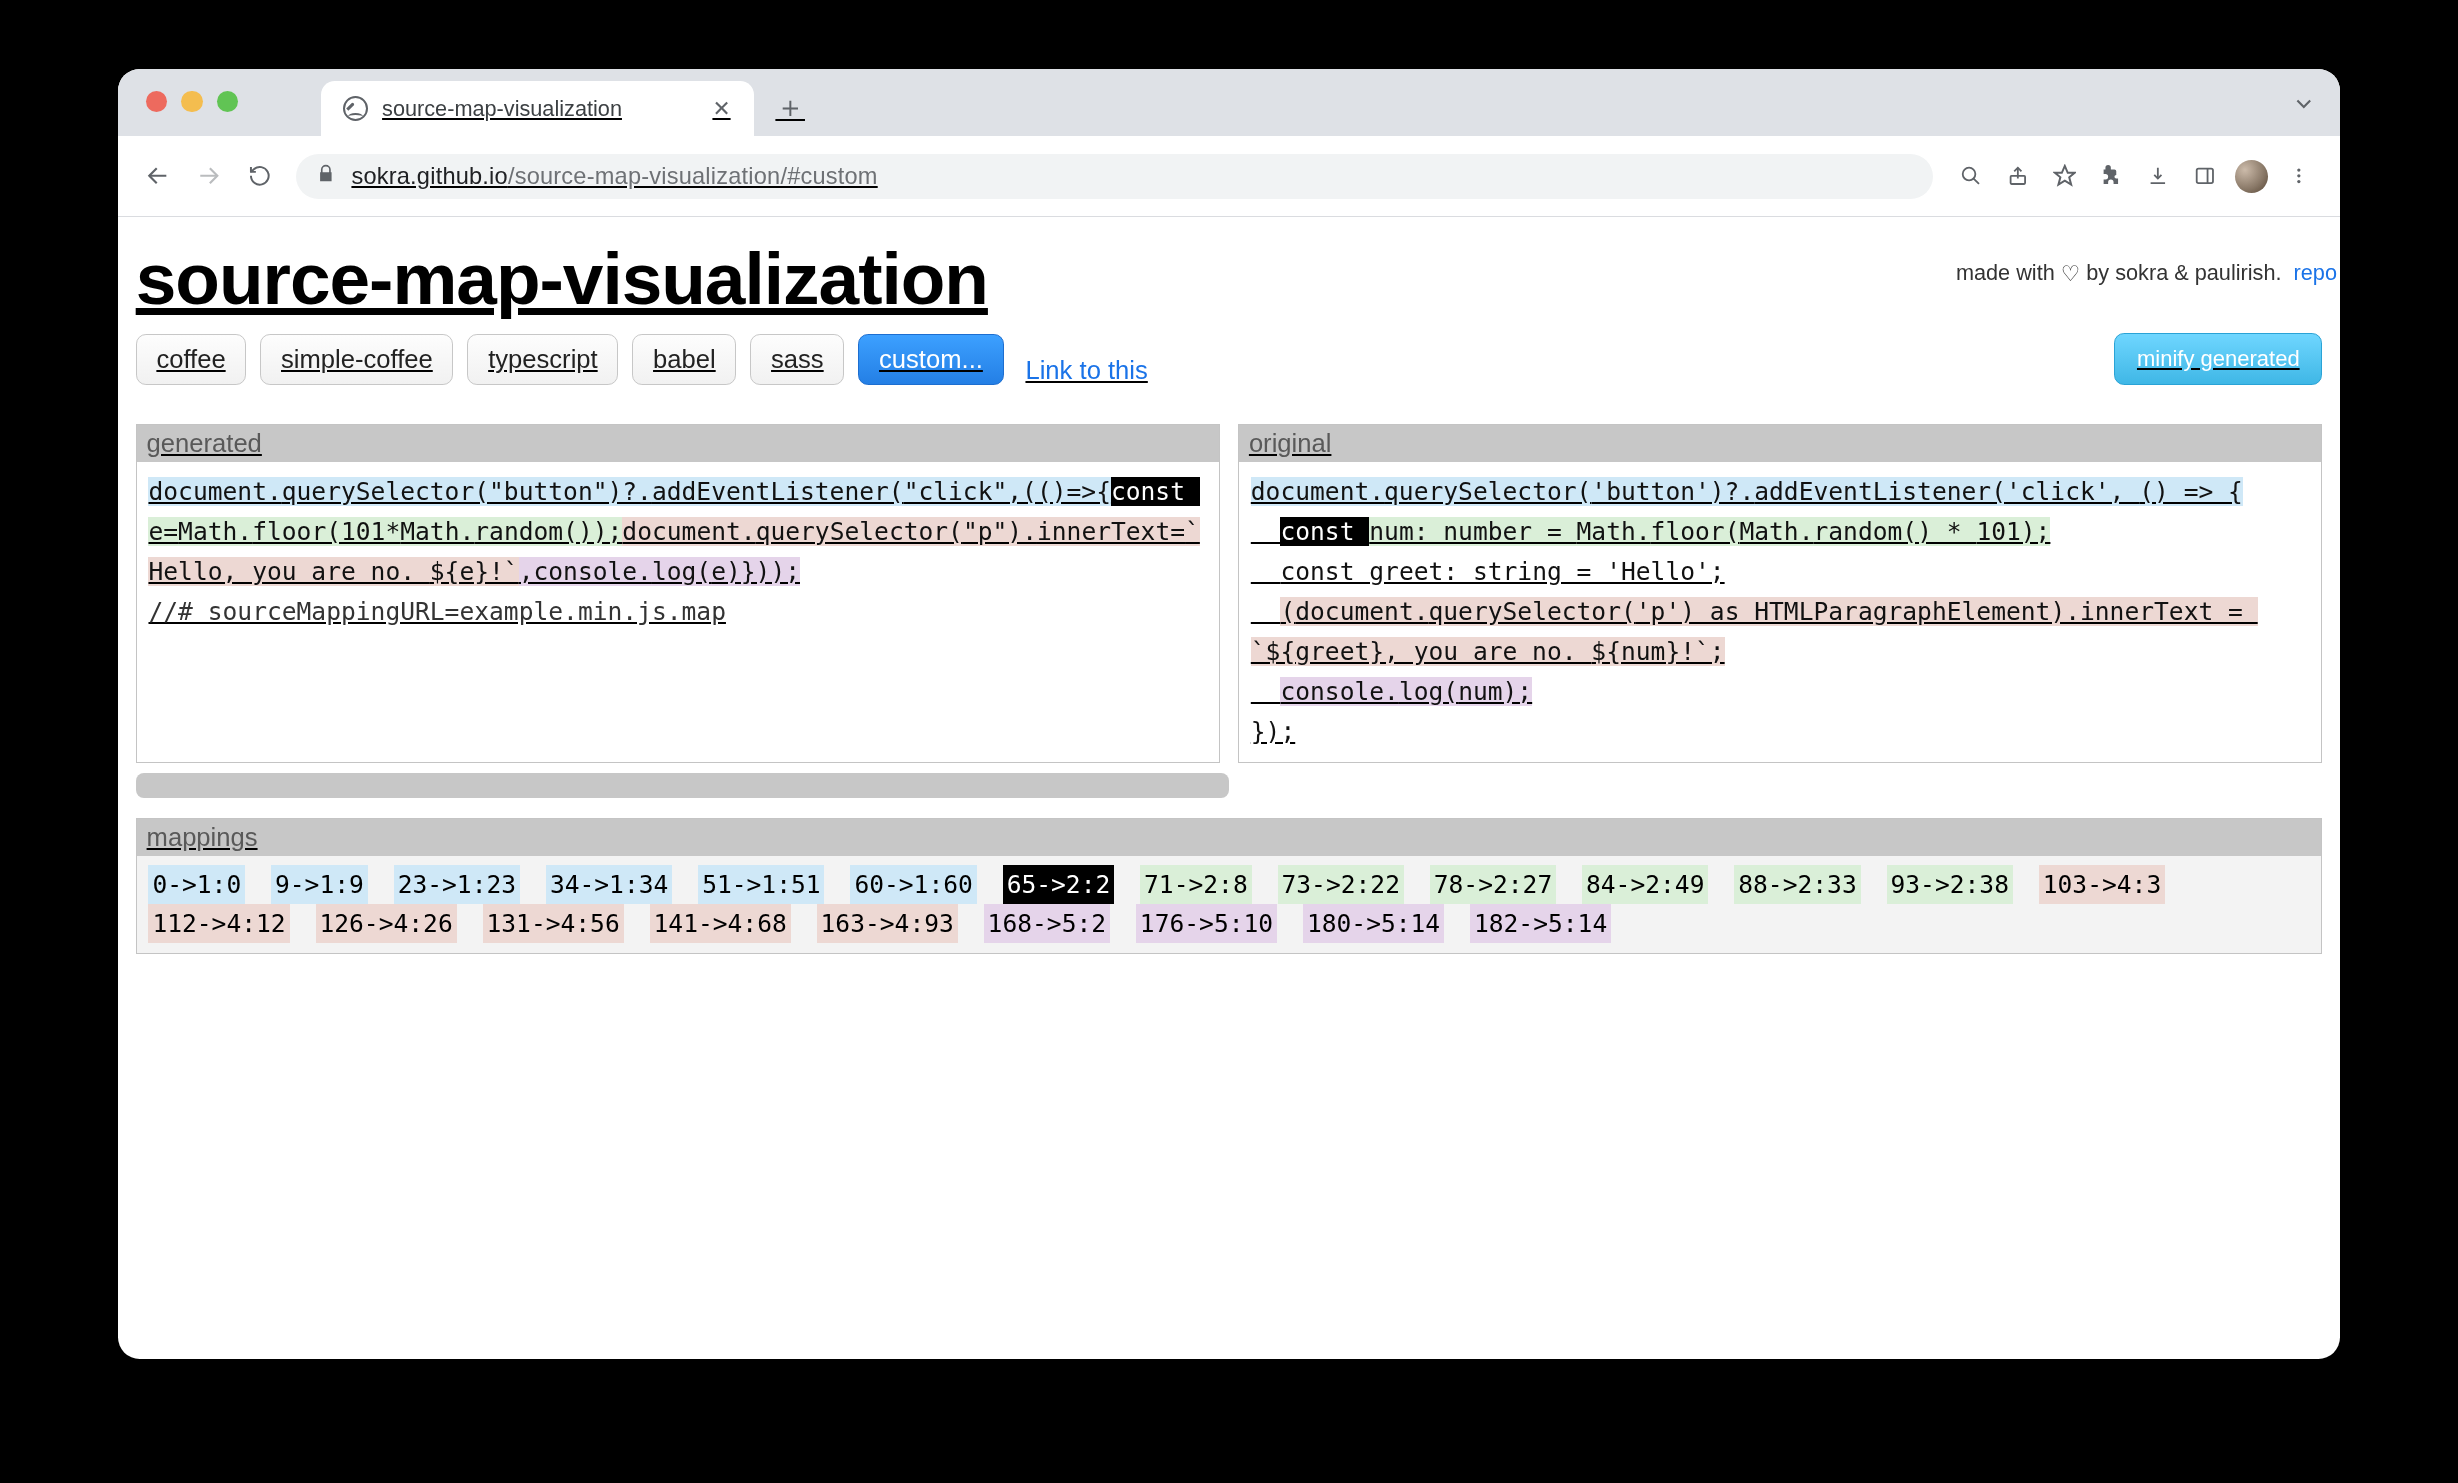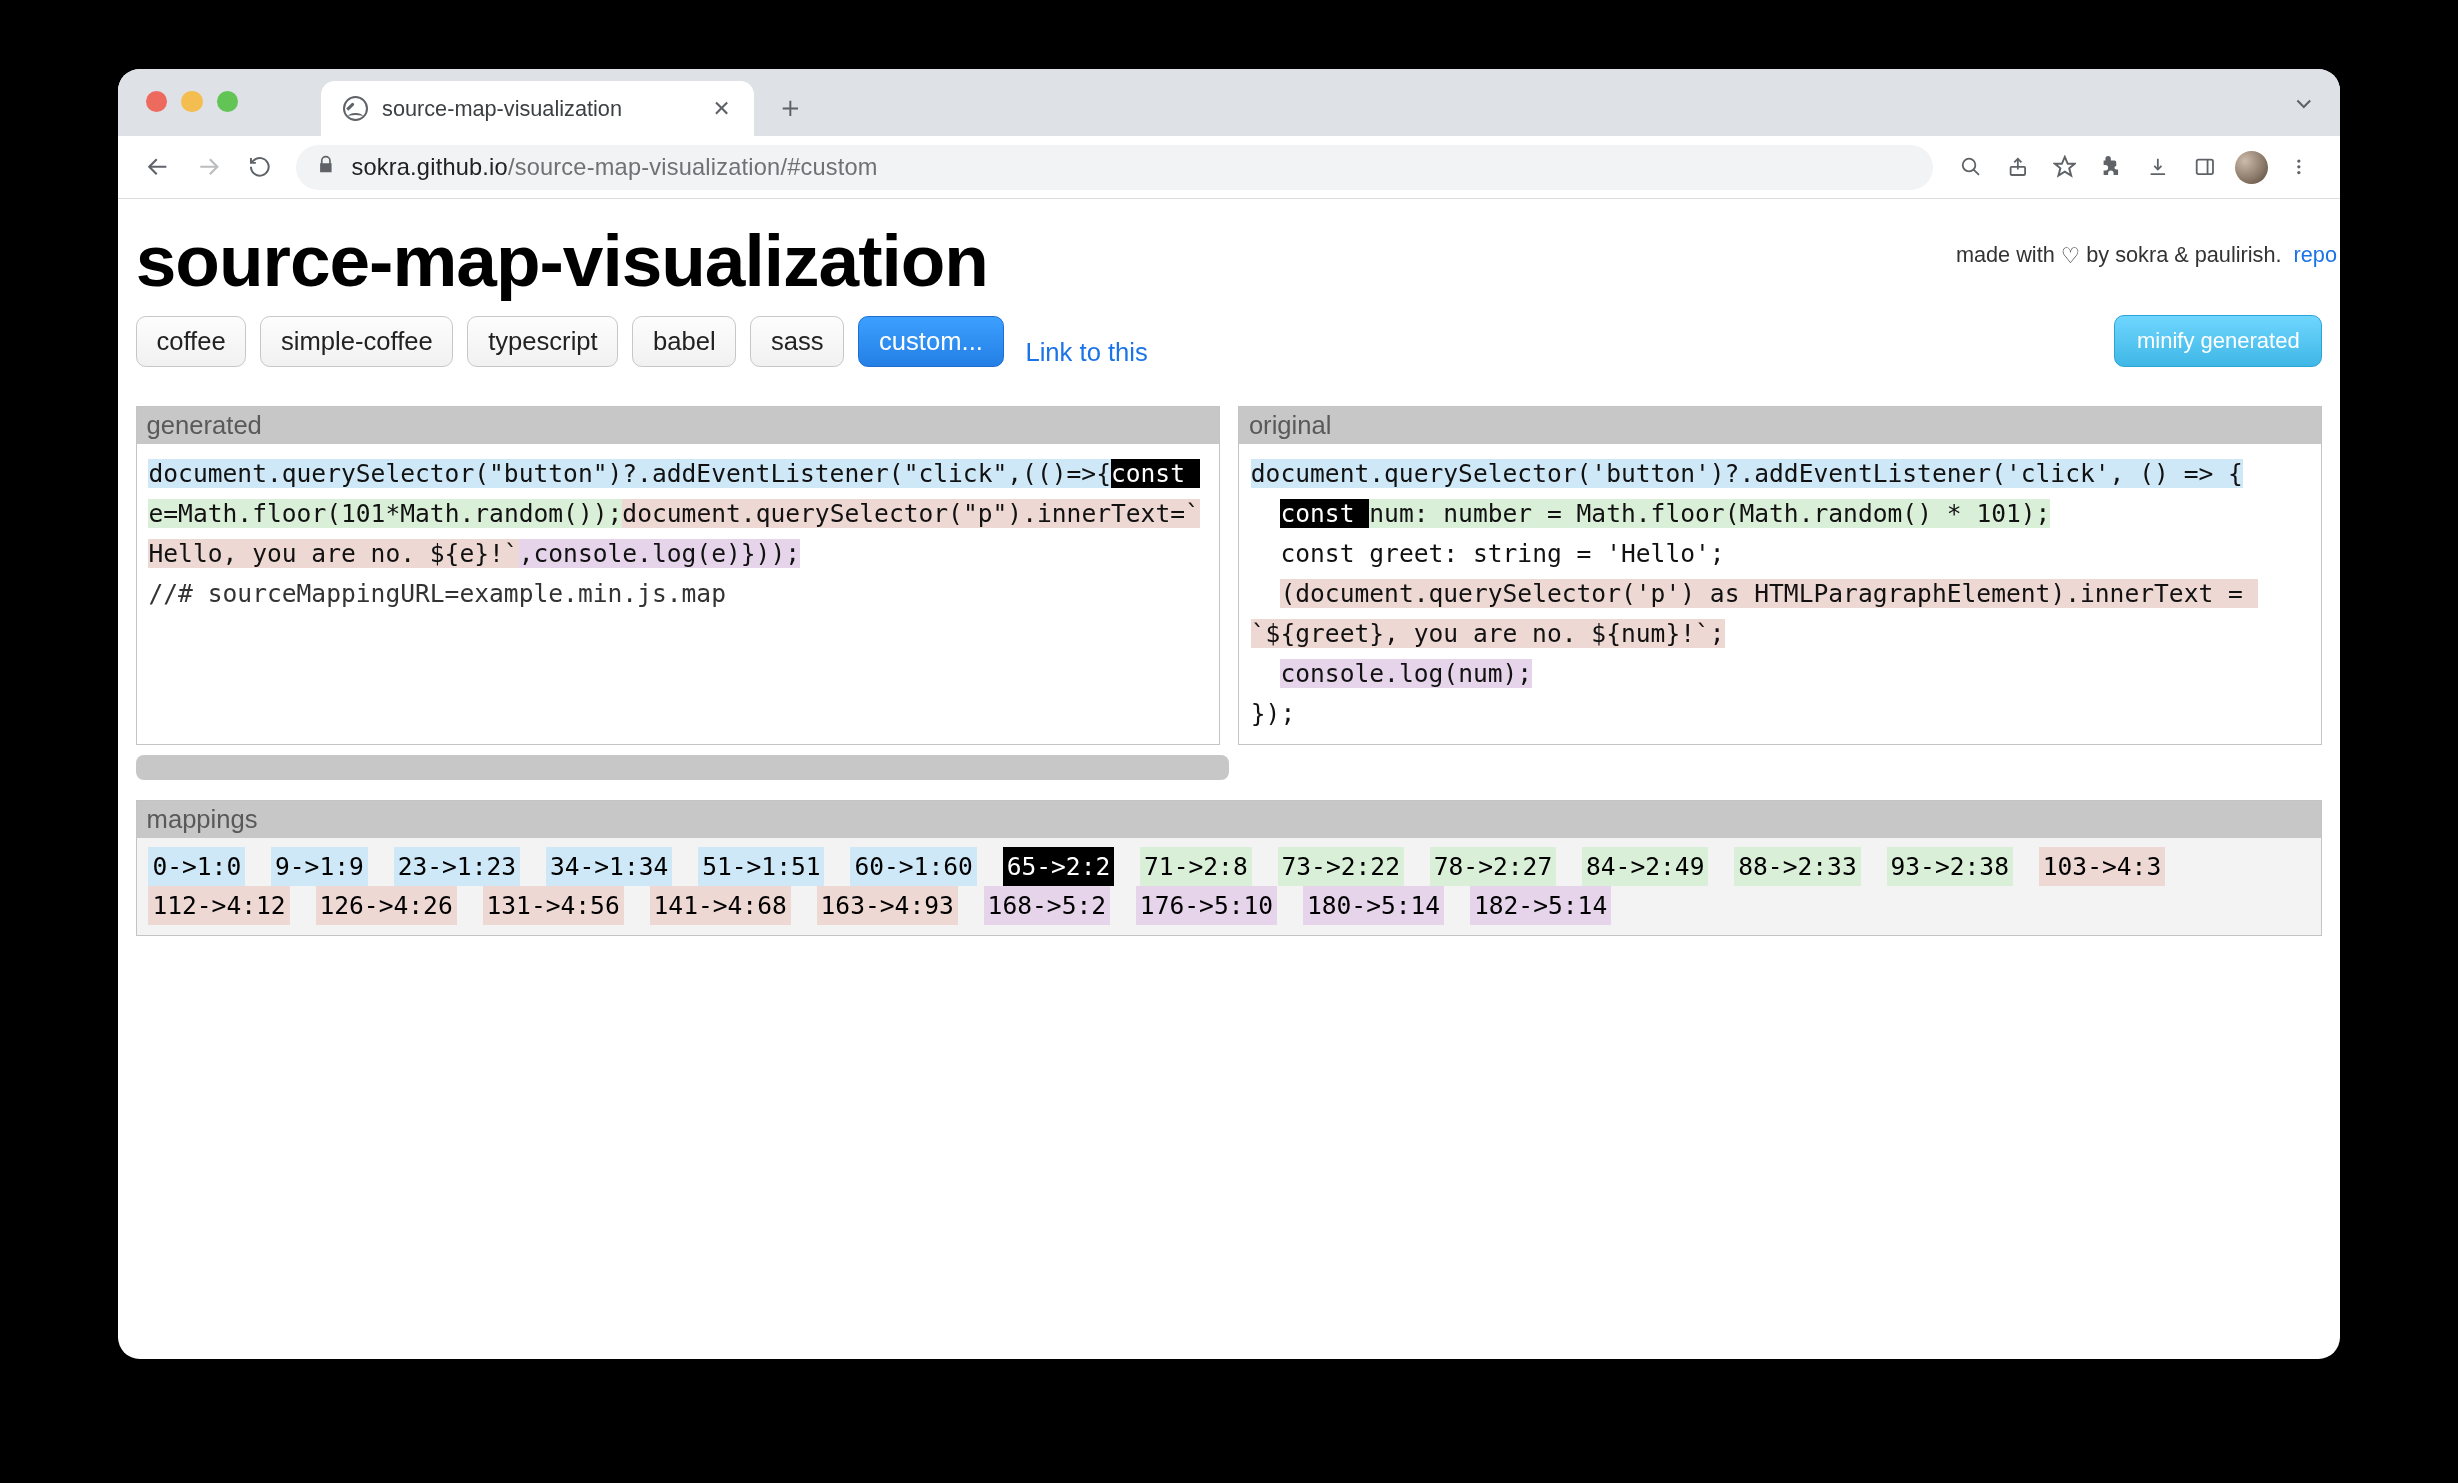--- a/index.html
+++ b/index.html
@@ -17,20 +17,21 @@
     top: 69px;
     left: 118px;
     width: 2222px;
     height: 1290px;
     background: #fff;
     border-radius: 21.7px;
     box-shadow: 0 39px 79px rgba(0,0,0,0.5), 0 2px 4.9px rgba(0,0,0,0.3);
     overflow: hidden;
     display: flex;
     flex-direction: column;
+    text-decoration: underline;
   }
   
   .tabstrip {
     height: 67px;
     background: #dee1e6;
     display: flex;
     align-items: flex-end;
     padding: 0 0 0 203px;
     position: relative;
   }
@@ -59,21 +60,21 @@
   .tab-favicon { width:25.6px;height:25.6px;border:2px solid #5f6368;border-radius:50%;position:relative;flex:none;}
   .tab-favicon::after{content:"";position:absolute;width:3px;height:8.9px;background:#5f6368;left:3.9px;top:3.9px;transform:rotate(45deg);border-radius:3px 3px 0 0;}
   .tab-favicon::before{content:"";position:absolute;width:15.8px;height:5.9px;border-radius:50% 50% 0 0;left:3px;bottom:-2px;border-top:2px solid #5f6368;}
   .tab-title { font-size:21.7px;color:#3c4043;white-space:nowrap;overflow:hidden;text-overflow:ellipsis; }
   .tab-close { margin-left:auto;width:25.6px;height:25.6px;display:flex;align-items:center;justify-content:center;border-radius:50%;color:#5f6368;font-size:21.7px;}
   .new-tab   { margin-left:19.7px; margin-bottom:11.8px; width:33px;height:33px;display:flex;align-items:center;justify-content:center;color:#5f6368;font-size:29.6px;border-radius:50%;}
   .tabstrip-chevron { position:absolute; right:23.6px; top:21.7px; color:#5f6368;}
   .tabstrip-chevron svg{width:25.6px;height:25.6px;}
   
   .toolbar {
-    height: 63px;
+    height: 81px;
     background:#fff;
     border-bottom:1px solid #dadce0;
     display:flex;
     align-items:center;
     padding: 0 19.7px;
     gap: 9.9px;
   }
   .toolbtn{width:41px;height:41px;display:flex;align-items:center;justify-content:center;color:#5f6368;border-radius:50%;font-size:23.6px;}
   .toolbtn.disabled{color:#babcbe;}
   .omnibox{

